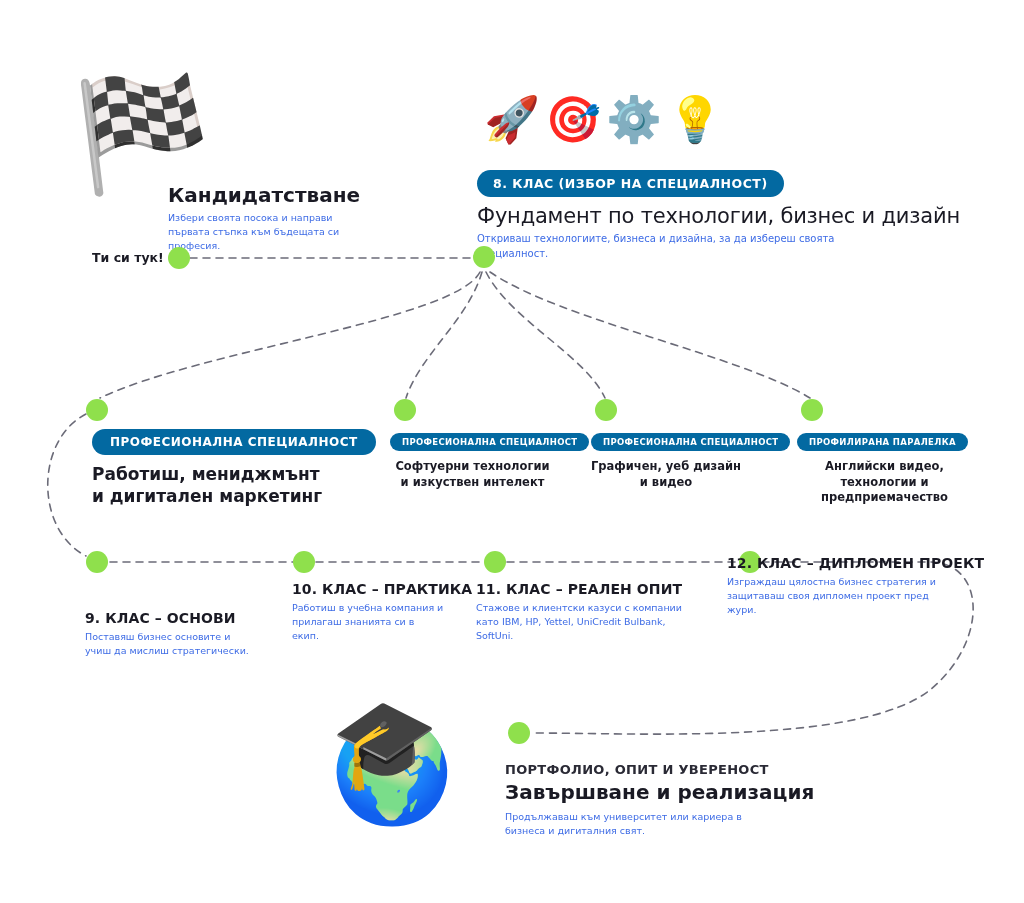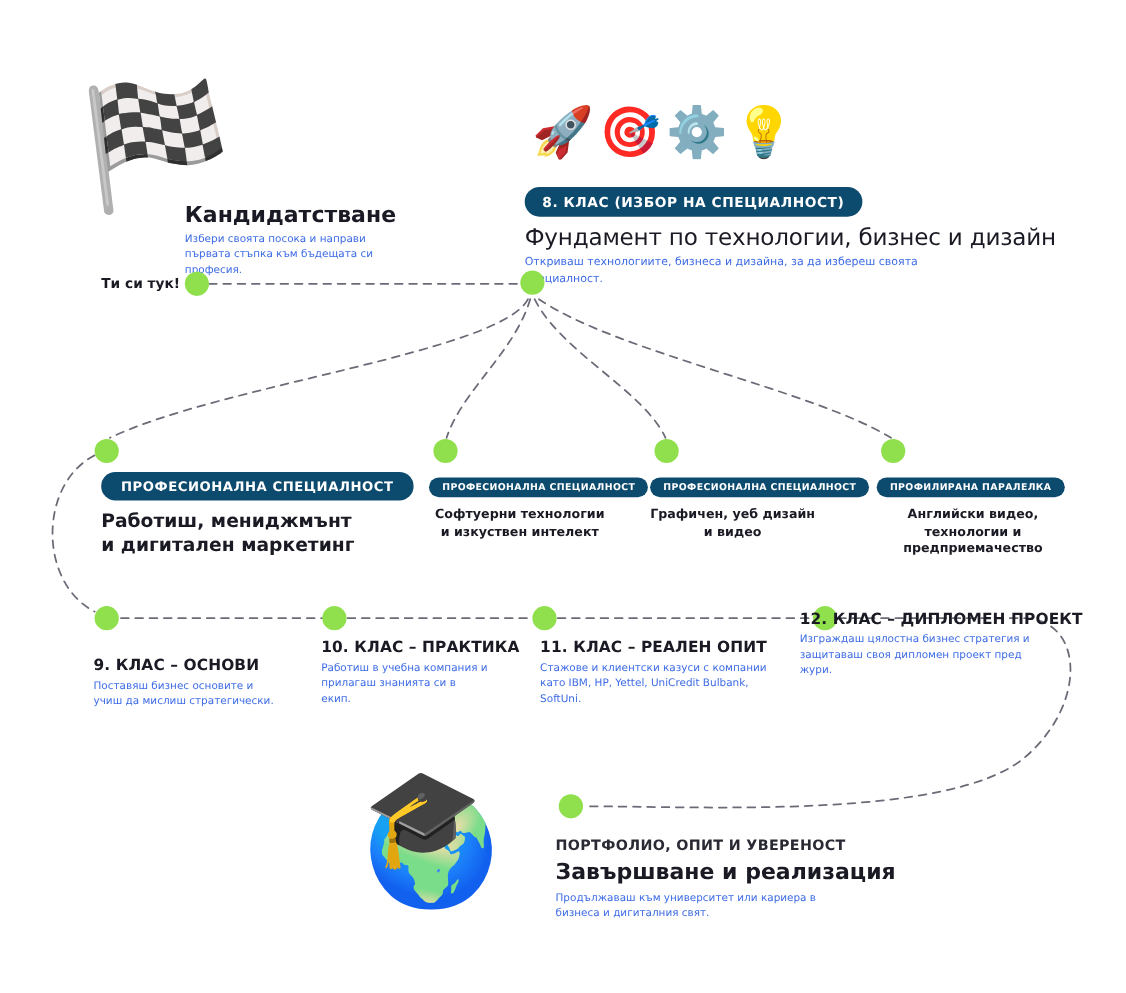--- a/index.html
+++ b/index.html
@@ -30,21 +30,21 @@
   }
 
   .emoji {
     position: absolute;
     line-height: 1;
     user-select: none;
   }
 
   .badge {
     display: inline-block;
-    background: #0c4a6e;
+    background: #0369a1;
     color: #ffffff;
     border-radius: 999px;
     font-weight: 700;
     letter-spacing: 0.04em;
     white-space: nowrap;
   }
   .badge.lg { font-size: 12.5px; padding: 6px 16px; }
   .badge.sm { font-size: 8.5px; padding: 4px 12px; }
 
   .h-main {
@@ -185,33 +185,33 @@
     <div class="h-spec-sm" style="max-width:150px;">Графичен, уеб дизайн и видео</div>
   </div>
 
   <div class="node" style="left:812px; top:410px;"></div>
   <div class="block" style="left:797px; top:430px; width:200px;">
     <span class="badge sm">ПРОФИЛИРАНА ПАРАЛЕЛКА</span>
     <div class="h-spec-sm" style="max-width:175px;">Английски видео, технологии и предприемачество</div>
   </div>
 
   <div class="node" style="left:97px; top:562px;"></div>
-  <div class="block" style="left:85px; top:597px; width:200px;">
+  <div class="block" style="left:85px; top:610px; width:200px;">
     <div class="h-grade">9. КЛАС – ОСНОВИ</div>
     <div class="sub" style="max-width:165px;">Поставяш бизнес основите и учиш да мислиш стратегически.</div>
   </div>
 
   <div class="node" style="left:304px; top:562px;"></div>
   <div class="block" style="left:292px; top:581px; width:200px;">
     <div class="h-grade">10. КЛАС – ПРАКТИКА</div>
     <div class="sub" style="max-width:152px;">Работиш в учебна компания и прилагаш знанията си в екип.</div>
   </div>
 
   <div class="node" style="left:495px; top:562px;"></div>
-  <div class="block" style="left:476px; top:581px; width:250px;margin-left:15px;">
+  <div class="block" style="left:476px; top:581px; width:250px;">
     <div class="h-grade">11. КЛАС – РЕАЛЕН ОПИТ</div>
     <div class="sub" style="max-width:222px;">Стажове и клиентски казуси с компании като IBM, HP, Yettel, UniCredit Bulbank, SoftUni.</div>
   </div>
 
   <div class="node" style="left:750px; top:562px;"></div>
   <div class="block" style="left:727px; top:555px; width:240px;">
     <div class="h-grade">12. КЛАС – ДИПЛОМЕН ПРОЕКТ</div>
     <div class="sub" style="max-width:218px;">Изграждаш цялостна бизнес стратегия и защитаваш своя дипломен проект пред жури.</div>
   </div>
 

